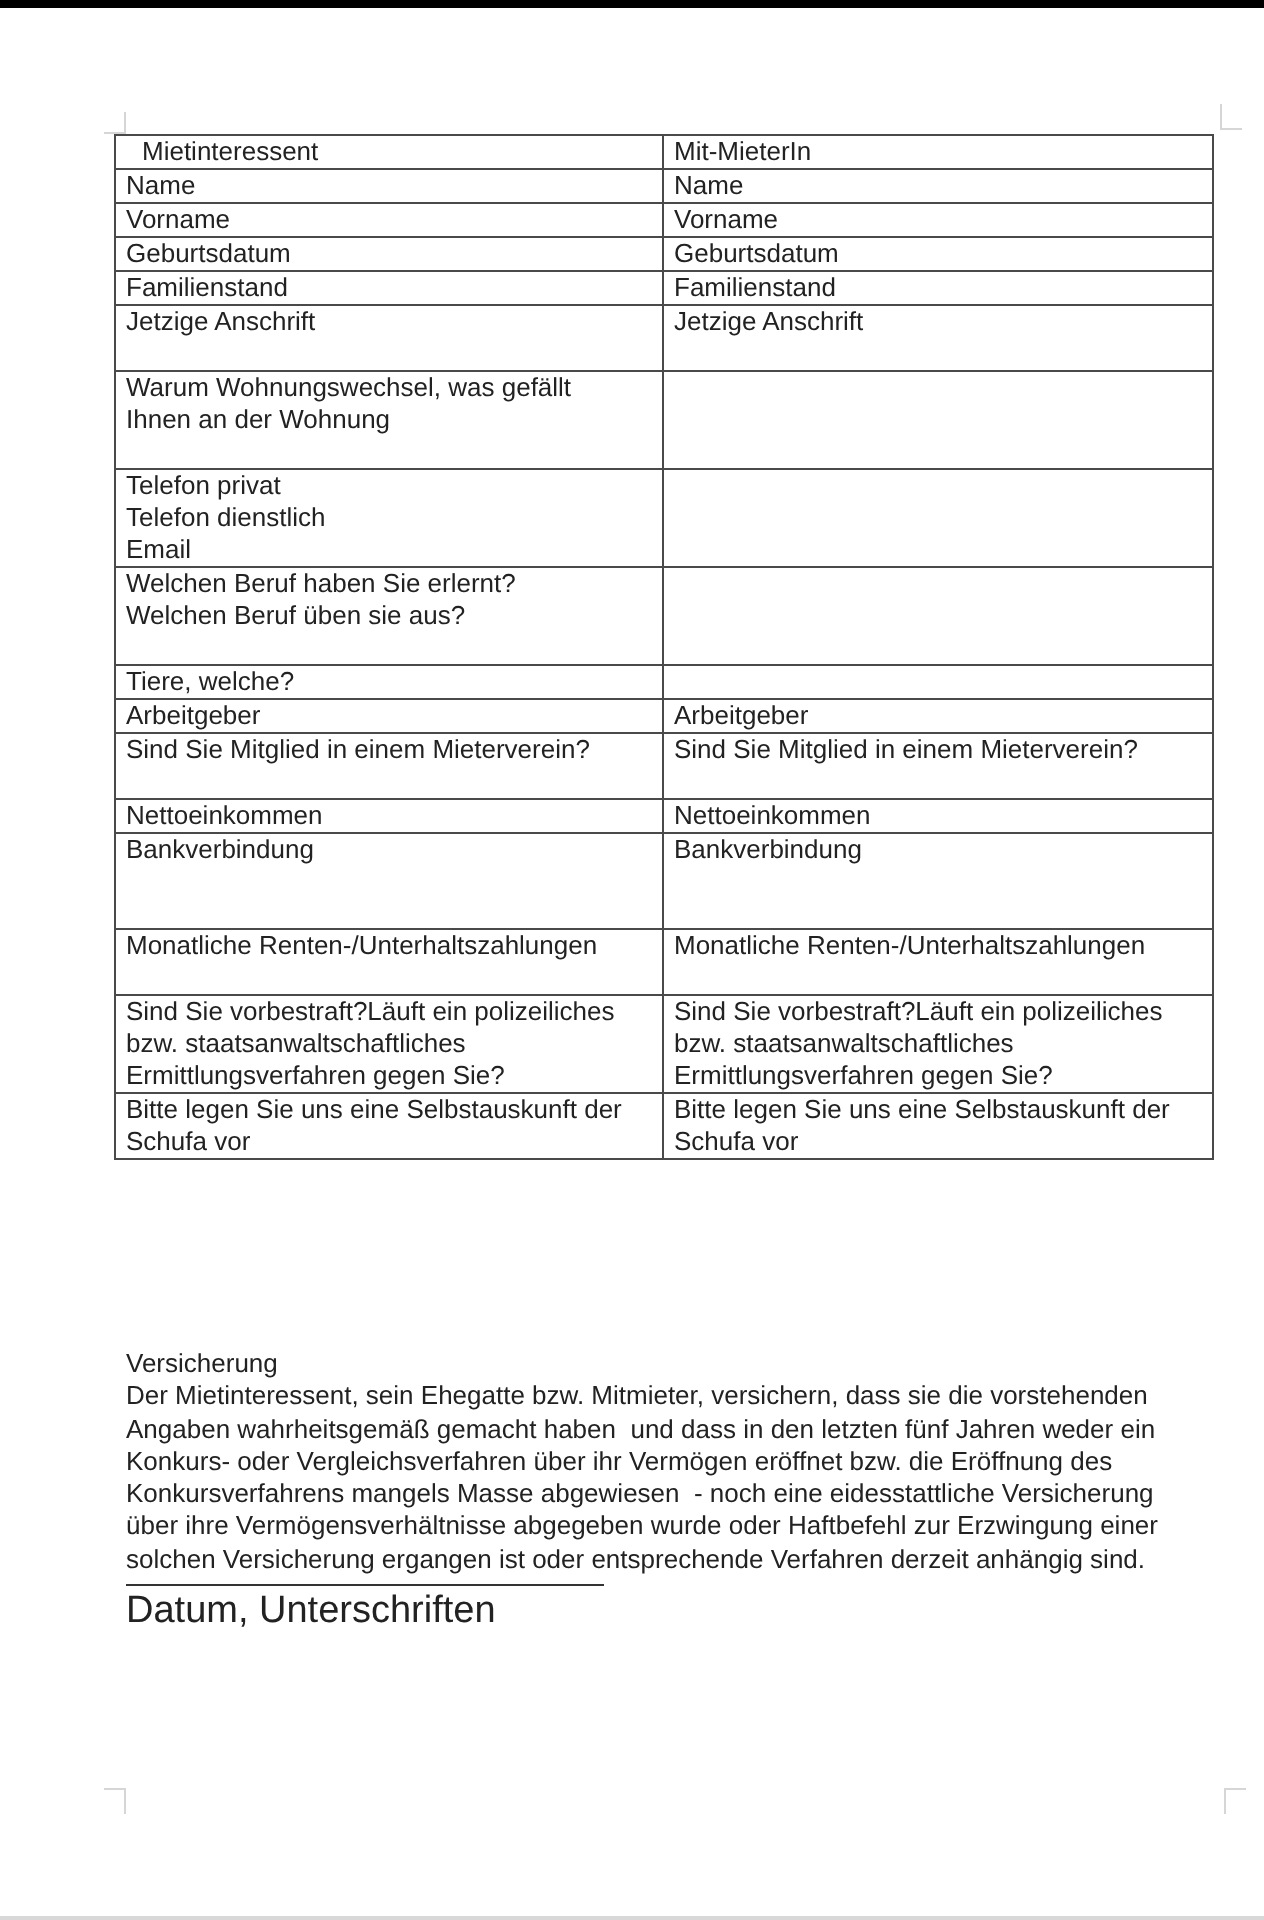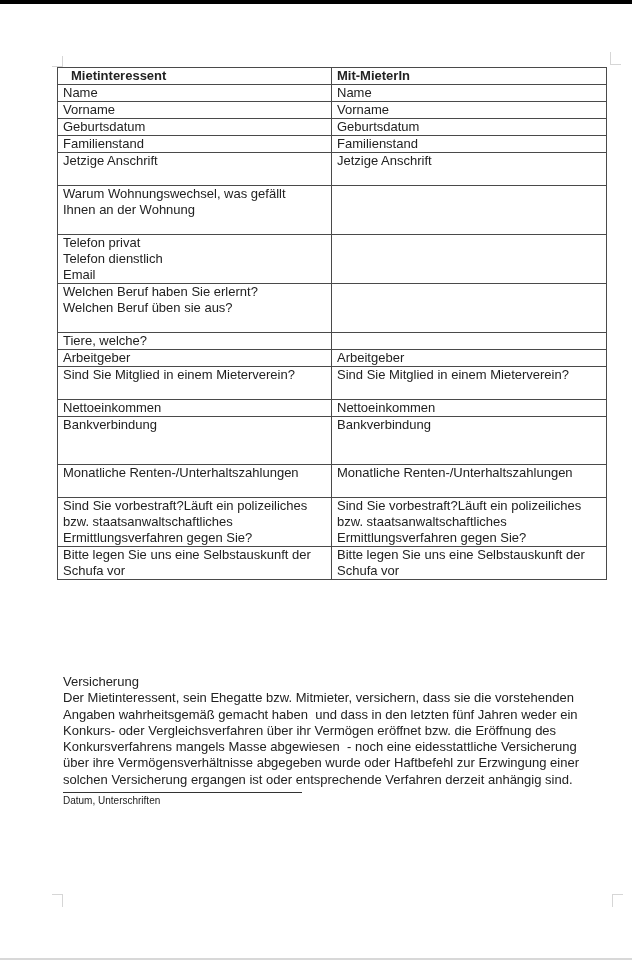--- a/index.html
+++ b/index.html
@@ -10,27 +10,27 @@
   .corner { position:absolute; width:10px; height:12px; border-color:#d6d6d6; border-style:solid; border-width:0; }
   .c-tl { left:52px; top:56px; border-right-width:1px; border-bottom-width:1px; width:10px; height:10px; }
   .c-tr { left:610px; top:52px; border-left-width:1px; border-bottom-width:1px; }
   .c-bl { left:52px; top:894px; border-right-width:1px; border-top-width:1px; }
   .c-br { left:612px; top:894px; border-left-width:1px; border-top-width:1px; }
 
   table.form { position:absolute; left:57px; top:67px; width:549px; border-collapse:collapse; table-layout:fixed; }
   table.form td { border:1px solid #4a4a4a; vertical-align:top; padding:0 0 0 5px; font-size:13px; line-height:16px; color:#222; white-space:pre-line; }
   table.form col.c1 { width:274px; }
   table.form col.c2 { width:275px; }
-  table.form tr.head td { font-weight:bold; height:15px; }
+  table.form tr.head td { font-weight:normal; height:15px; }
   table.form tr.head td.left { padding-left:13px; }
 
   .decl { position:absolute; left:63px; top:674px; width:560px; font-size:13px; line-height:16.3px; color:#222; }
   .decl .title { display:block; }
   .sigline { position:absolute; left:63px; top:792px; width:239px; border-top:1px solid #333; }
-  .siglabel { position:absolute; left:63px; top:795px; font-size:10px; color:#222; }
+  .siglabel { position:absolute; left:63px; top:795px; font-size:19px; color:#222; }
 </style>
 </head>
 <body>
 
 <div class="topbar"></div>
 <div class="corner c-tl"></div>
 <div class="corner c-tr"></div>
 <div class="corner c-bl"></div>
 <div class="corner c-br"></div>
 

